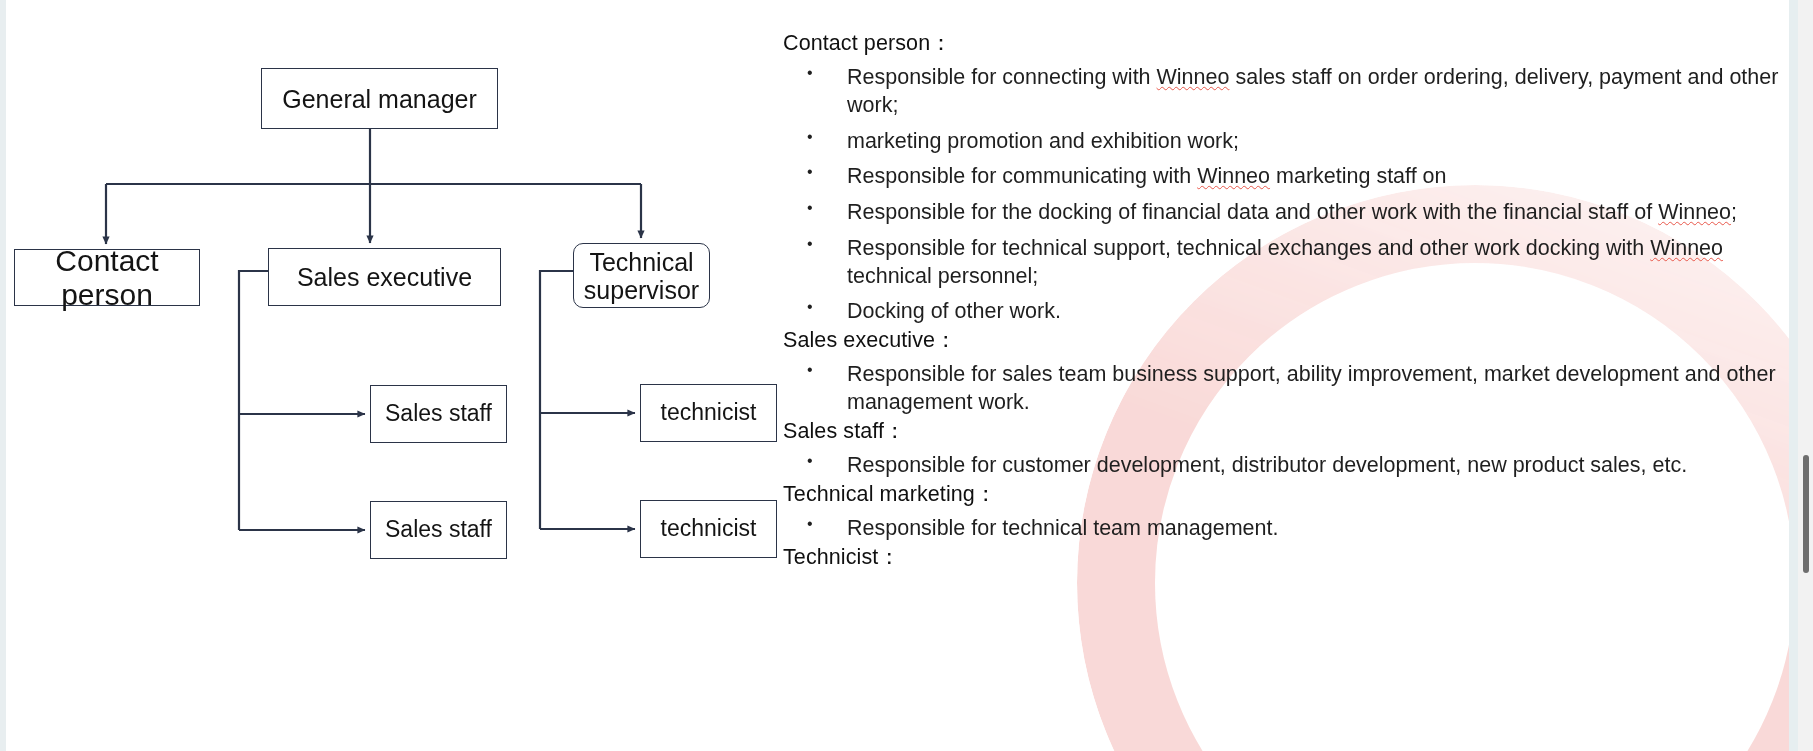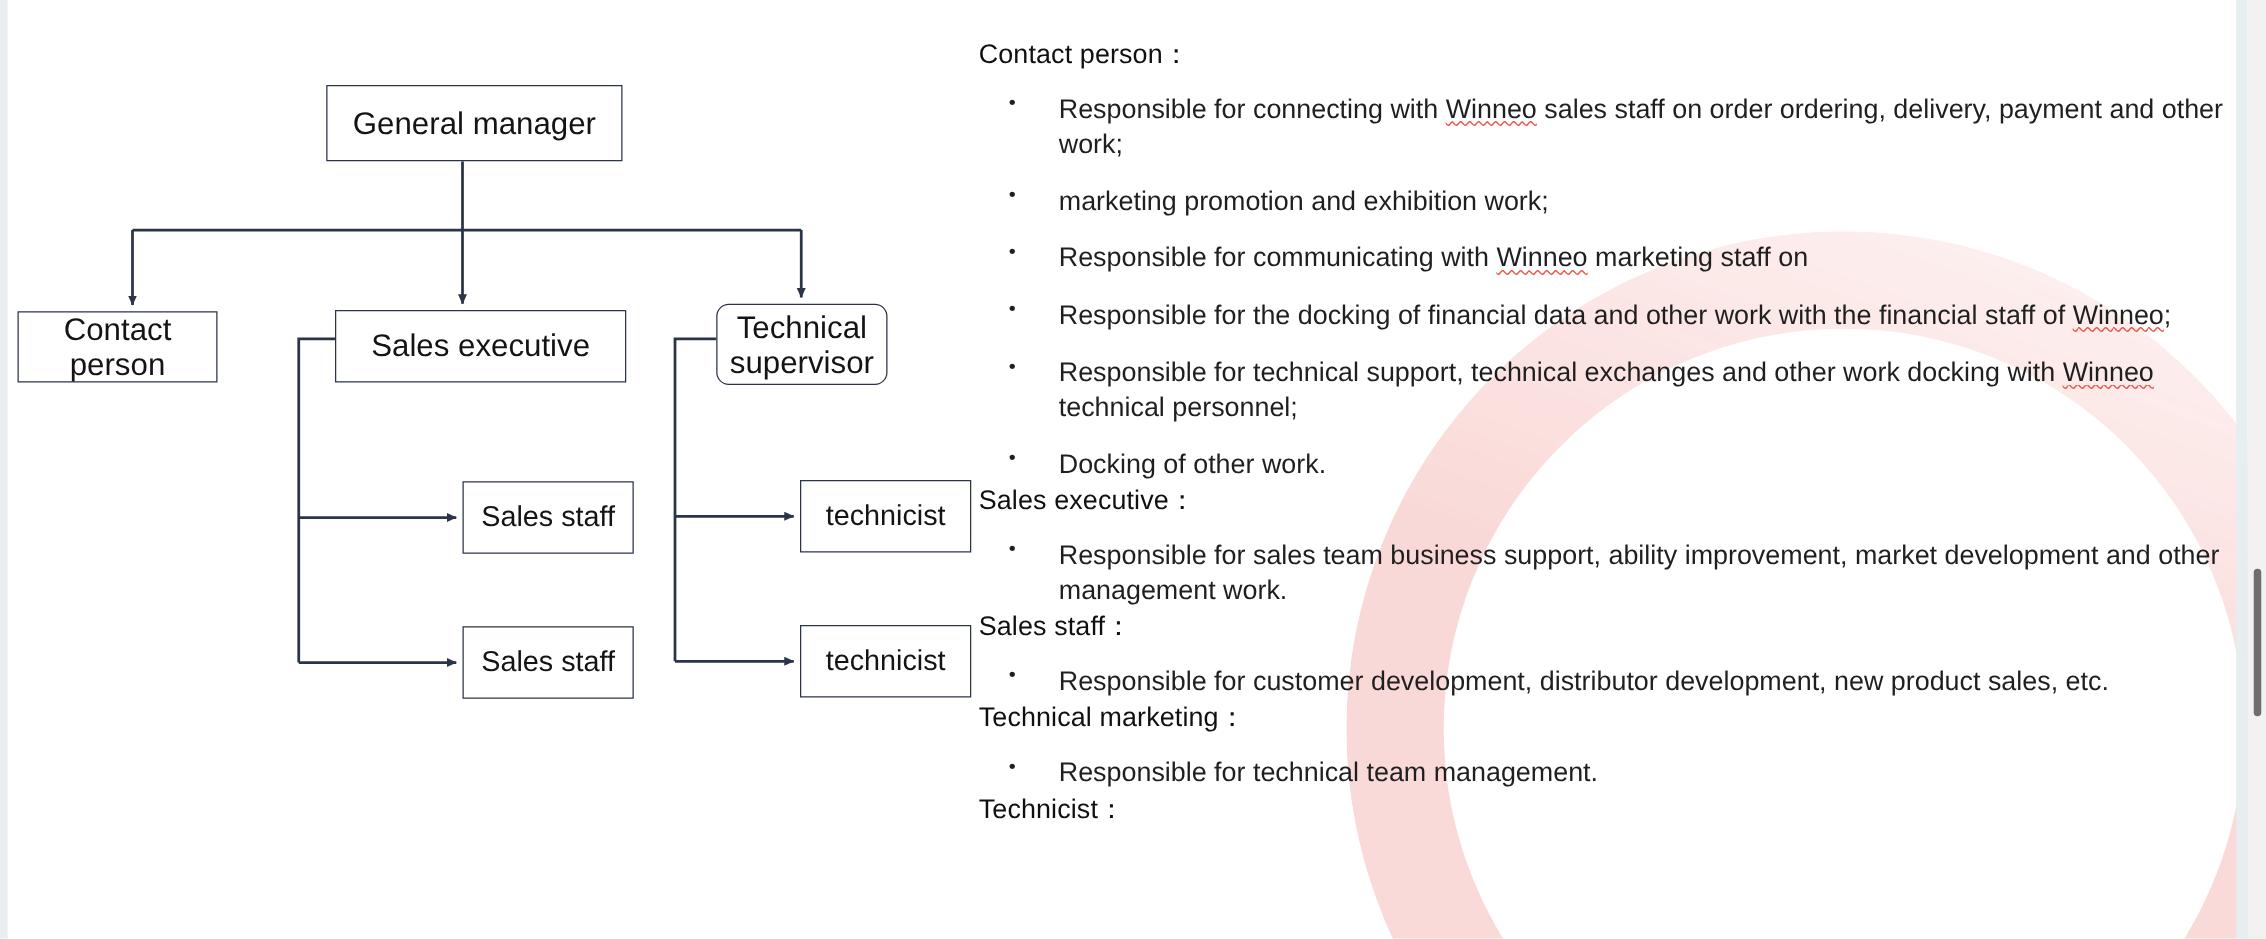--- a/index.html
+++ b/index.html
@@ -30,37 +30,37 @@
   #chart{position:absolute;left:0;top:0;width:780px;height:751px;}
   #chart svg{position:absolute;left:0;top:0;}
   .node{
     position:absolute;box-sizing:border-box;
     border:1.4px solid #2b3448;background:#ffffff;
     display:flex;align-items:center;justify-content:center;
     color:#141414;font-family:"Liberation Sans", sans-serif;
     line-height:1.12;text-align:center;z-index:3;
   }
   .n-gm      {left:261px; top:68px;  width:237px; height:61px; font-size:25px;}
-  .n-contact {left:14px;  top:249px; width:160px; height:57px; font-size:25px;}
+  .n-contact {left:14px;  top:249px; width:186px; height:57px; font-size:30px;}
   .n-salesexe{left:268px; top:248px; width:233px; height:58px; font-size:25px;}
   .n-techsup {left:573px; top:243px; width:137px; height:65px; font-size:25px;border-radius:10px;}
   .n-staff1  {left:370px; top:385px; width:137px; height:58px; font-size:23px;}
   .n-staff2  {left:370px; top:501px; width:137px; height:58px; font-size:23px;}
   .n-tech1   {left:640px; top:384px; width:137px; height:58px; font-size:23px;}
   .n-tech2   {left:640px; top:500px; width:137px; height:58px; font-size:23px;}
 
   
   #panel{position:absolute;left:783px;top:30px;width:1000px;height:721px;
          font-size:21px;color:#1a1a1a;}
   .role-head{font-weight:normal;font-size:21.5px;color:#101010;letter-spacing:.1px;
              margin:0 0 1px 0;line-height:1.22;}
   ul.bullets{list-style:none;margin:0 0 0 0;padding:0;}
   ul.bullets li{
     position:relative;padding-left:64px;line-height:1.29;font-size:21.5px;
-    color:#1f1f1f;margin:18px 0 1px 0;
+    color:#1f1f1f;margin:8px 0 1px 0;
   }
   ul.bullets li::before{
     content:"\2022";position:absolute;left:24px;top:-1px;font-size:16px;color:#1f1f1f;
   }
   .sp{ text-decoration:underline; text-decoration-color:#e8564a;
        text-decoration-style:wavy; text-decoration-thickness:1px;
        text-underline-offset:2px; }
   .blk{margin-bottom:0;}
 </style>
 </head>

